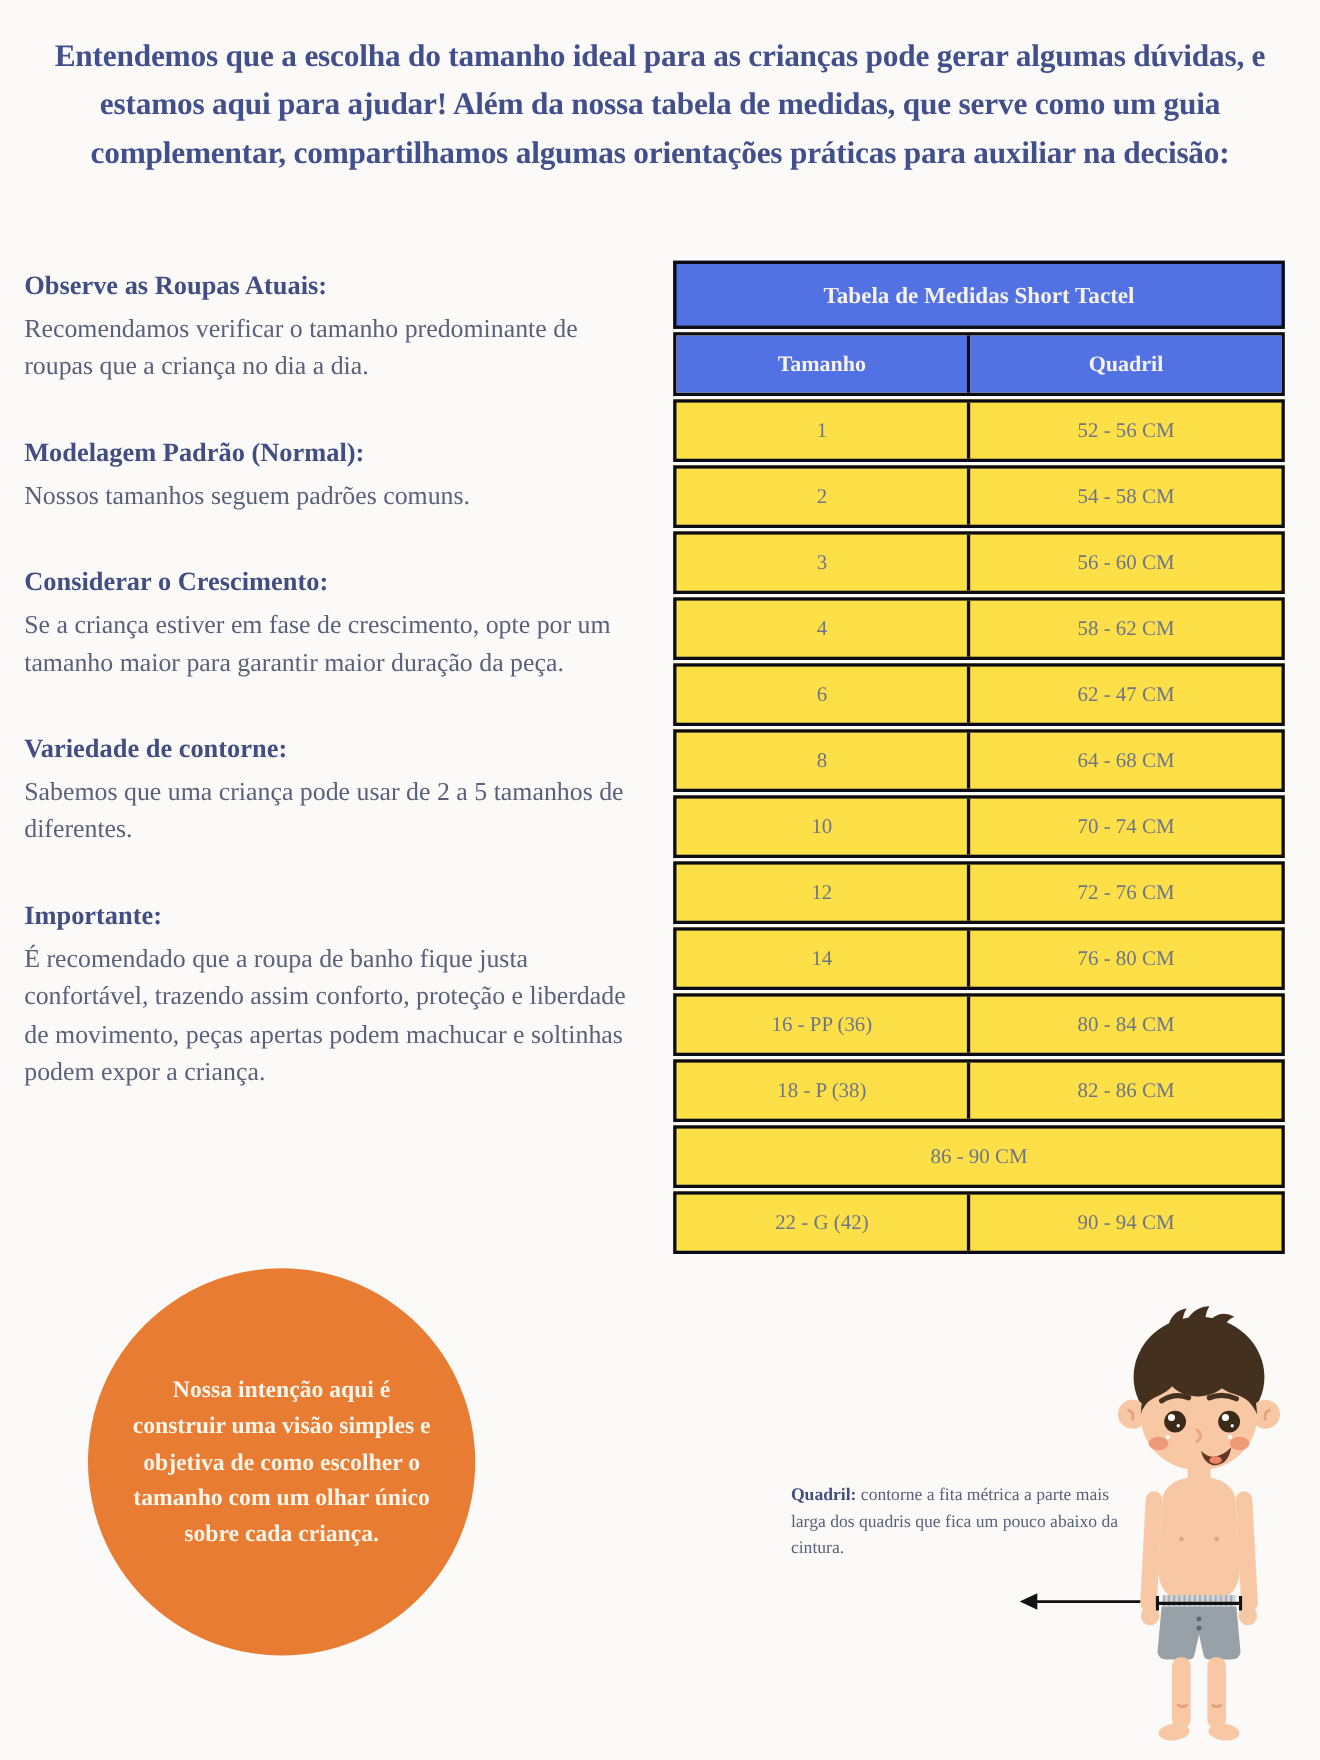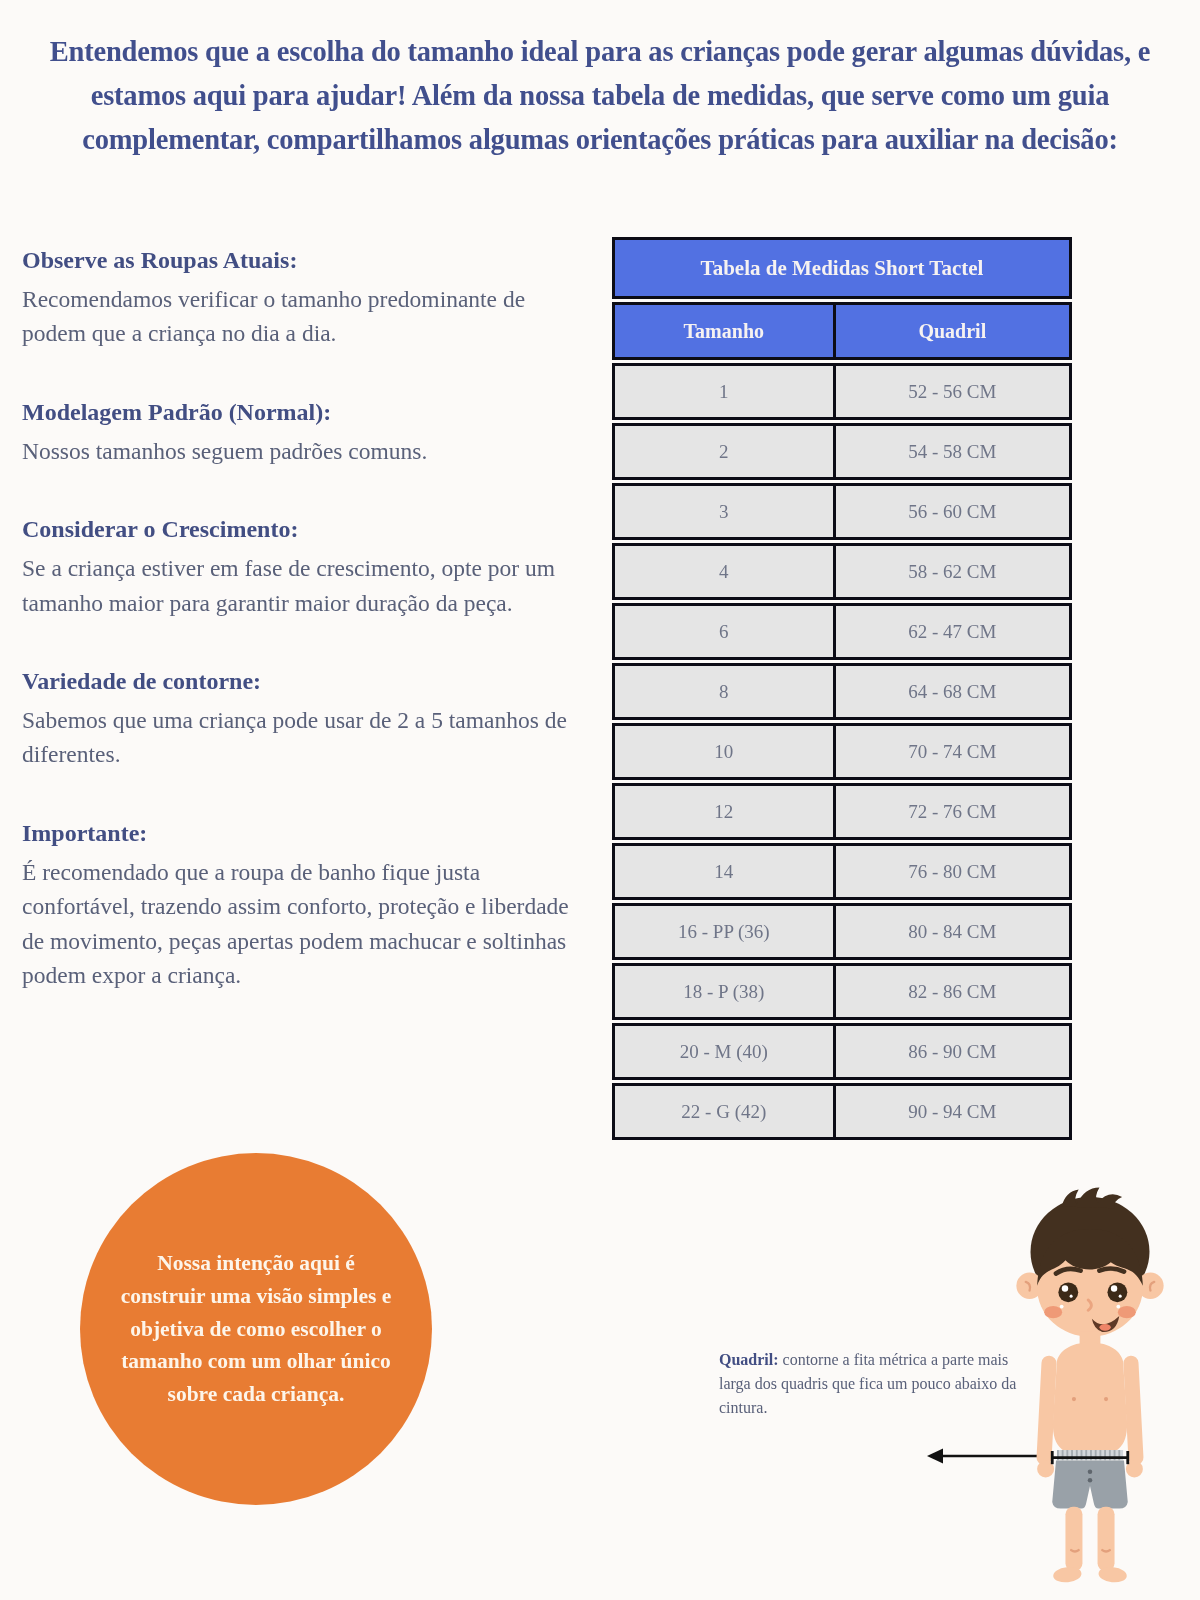--- a/index.html
+++ b/index.html
@@ -31,27 +31,27 @@
     font-size:24px;line-height:1.45;
     color:#424e83;font-weight:700;
   }
   .section p{
     margin:0;
     font-size:23.5px;line-height:1.47;
     color:#596079;font-weight:400;
   }
   
   .size-table{
-    position:absolute;left:612px;top:237px;width:460px;
+    position:absolute;left:612px;top:237px;width:556px;
     box-sizing:border-box;
   }
   .t-box{
     box-sizing:border-box;
     border:3px solid #0c0c16;
-    background:#e5e5e5;
+    background:#fde047;
     display:flex;
   }
   .t-title{
     height:62px;
     background:#5271e2;
     align-items:center;justify-content:center;
     font-size:21px;font-weight:700;color:#f6f2f1;
     margin-bottom:3px;
   }
   .t-head{height:58px;margin-bottom:3px;}
@@ -95,21 +95,21 @@
 </head>
 <body>
 
 <div class="page">
 
   <p class="intro">Entendemos que a escolha do tamanho ideal para as crianças pode gerar algumas dúvidas, e estamos aqui para ajudar! Além da nossa tabela de medidas, que serve como um guia complementar, compartilhamos algumas orientações práticas para auxiliar na decisão:</p>
 
   <div class="guidelines" id="sections">
       <div class="section">
         <h3>Observe as Roupas Atuais:</h3>
-        <p>Recomendamos verificar o tamanho predominante de podem que a criança no dia a dia.</p>
+        <p>Recomendamos verificar o tamanho predominante de roupas que a criança no dia a dia.</p>
       </div>
       <div class="section">
         <h3>Modelagem Padrão (Normal):</h3>
         <p>Nossos tamanhos seguem padrões comuns.</p>
       </div>
       <div class="section">
         <h3>Considerar o Crescimento:</h3>
         <p>Se a criança estiver em fase de crescimento, opte por um tamanho maior para garantir maior duração da peça.</p>
       </div>
       <div class="section">
@@ -167,21 +167,20 @@
         </div>
         <div class="t-box t-row">
           <div class="t-cell c1">16 - PP (36)</div>
           <div class="t-cell c2">80 - 84 CM</div>
         </div>
         <div class="t-box t-row">
           <div class="t-cell c1">18 - P (38)</div>
           <div class="t-cell c2">82 - 86 CM</div>
         </div>
         <div class="t-box t-row">
-          <div class="t-cell c1">20 - M (40)</div>
           <div class="t-cell c2">86 - 90 CM</div>
         </div>
         <div class="t-box t-row">
           <div class="t-cell c1">22 - G (42)</div>
           <div class="t-cell c2">90 - 94 CM</div>
         </div>
       </div>
   </div>
 
   <div class="circle-note">

